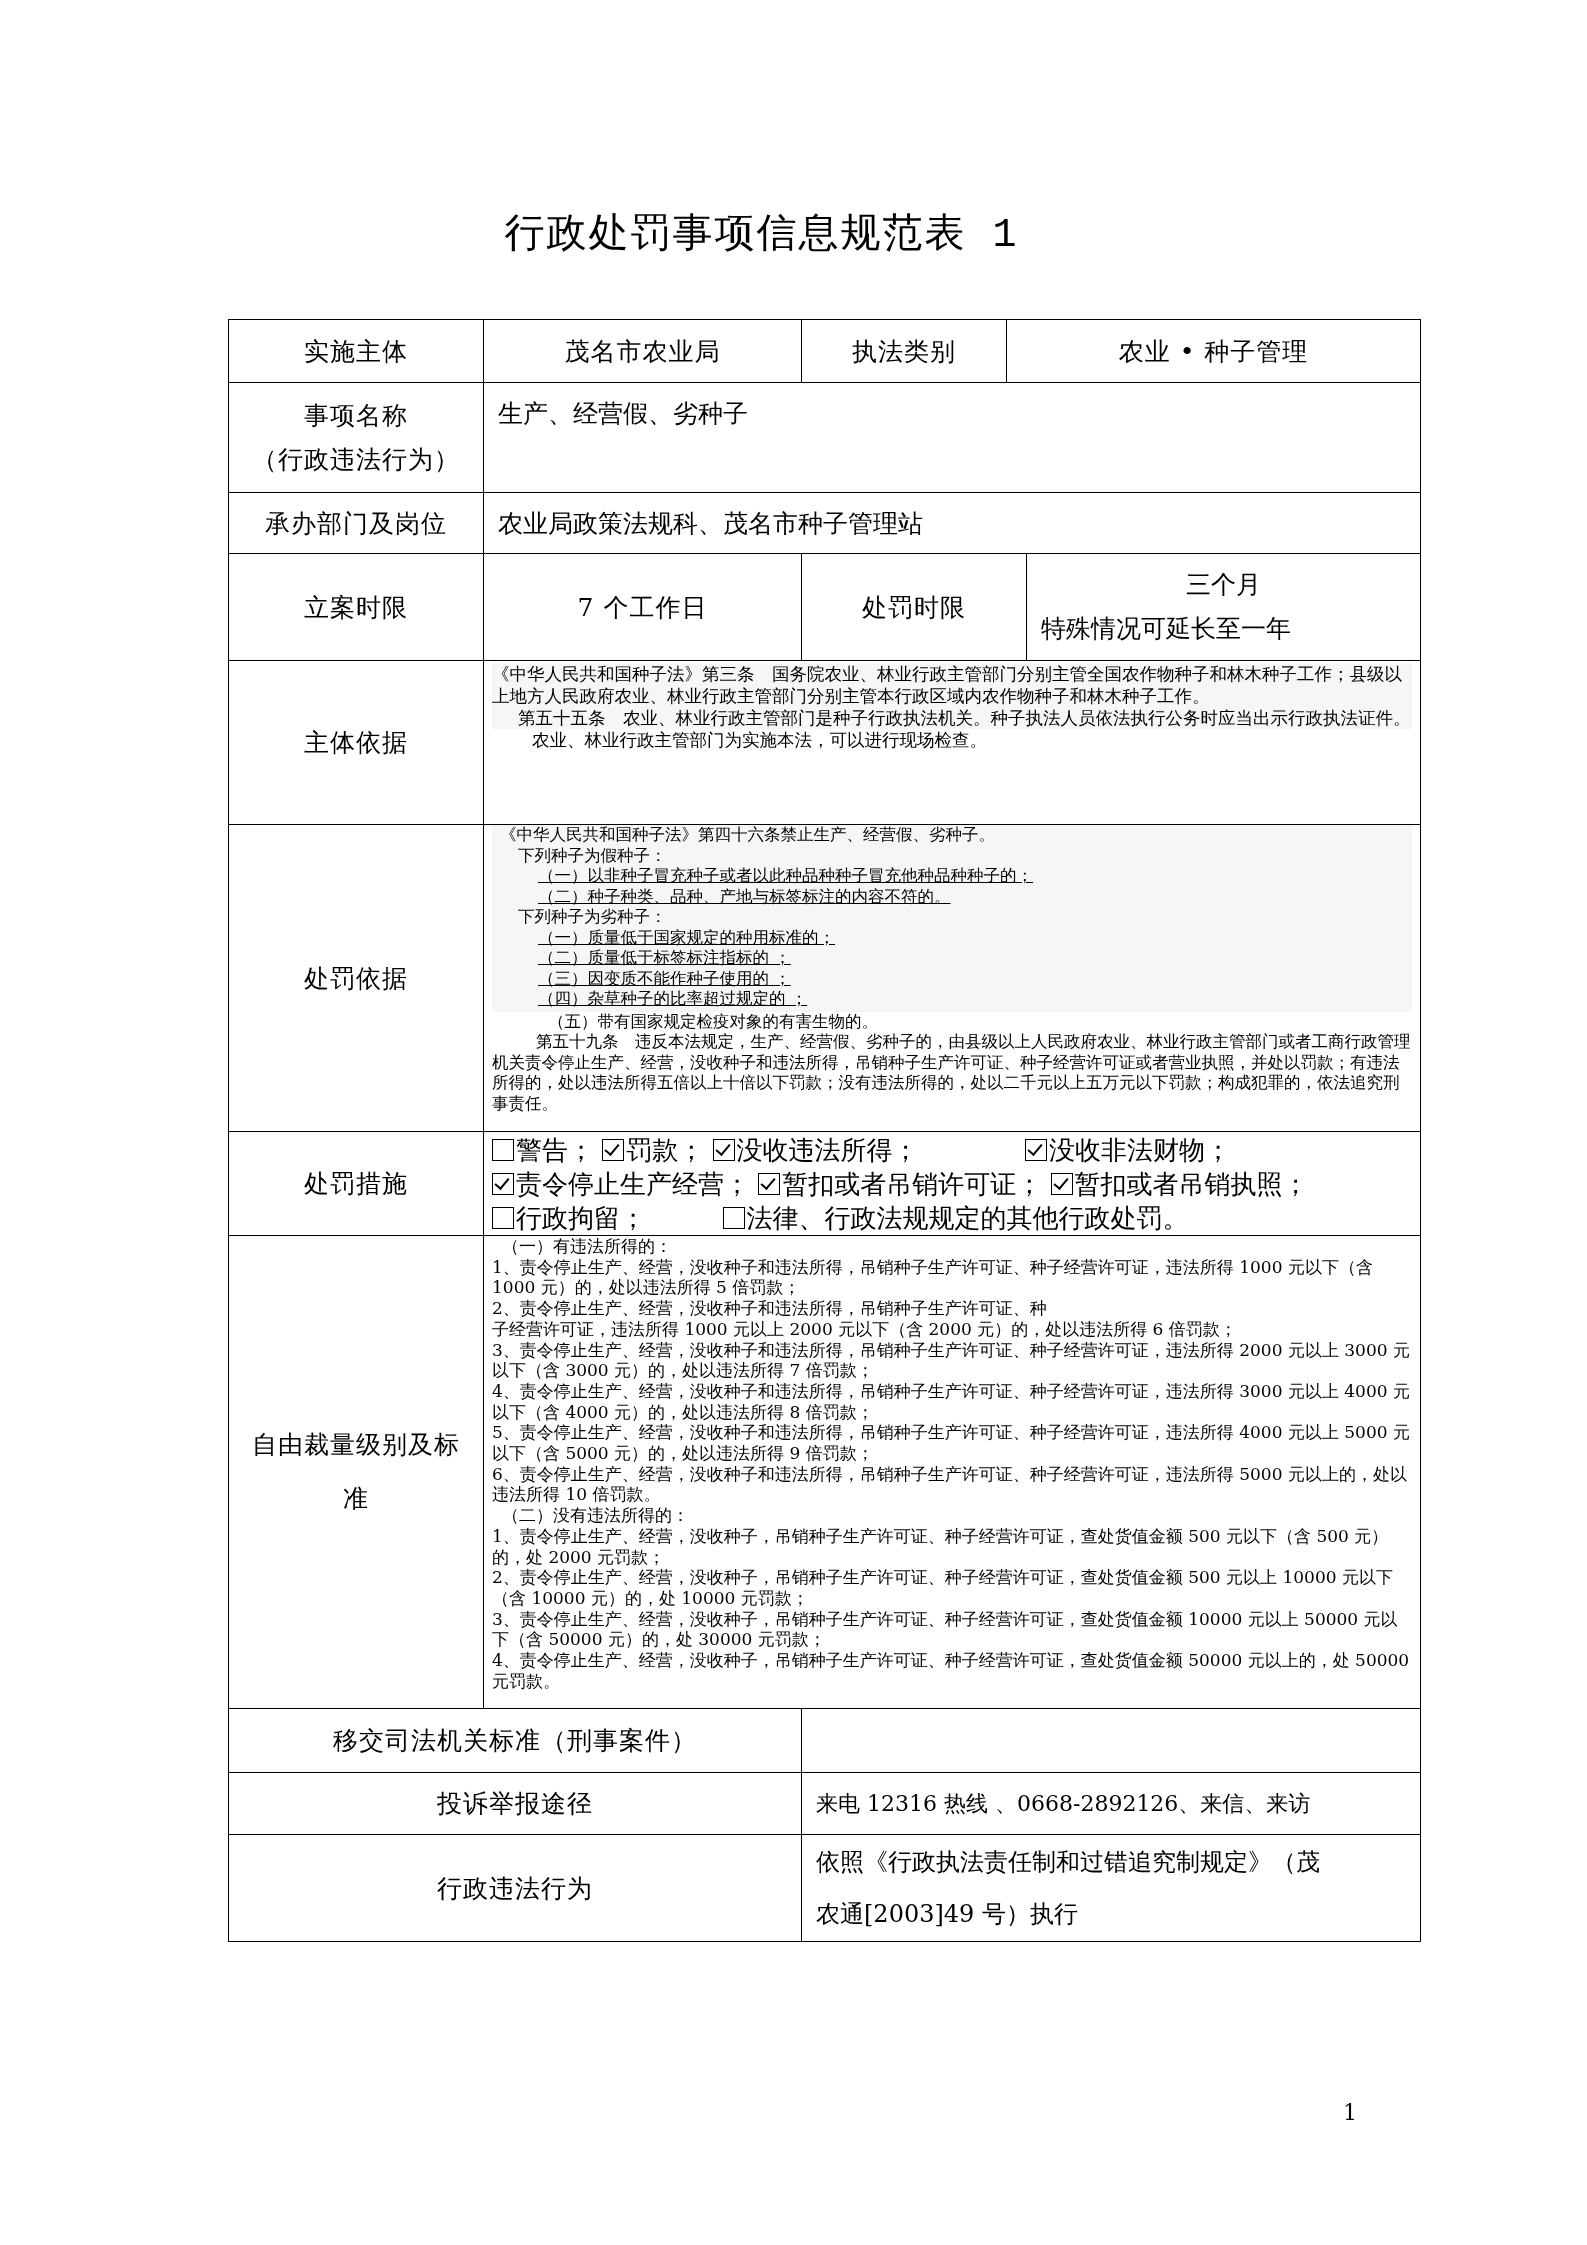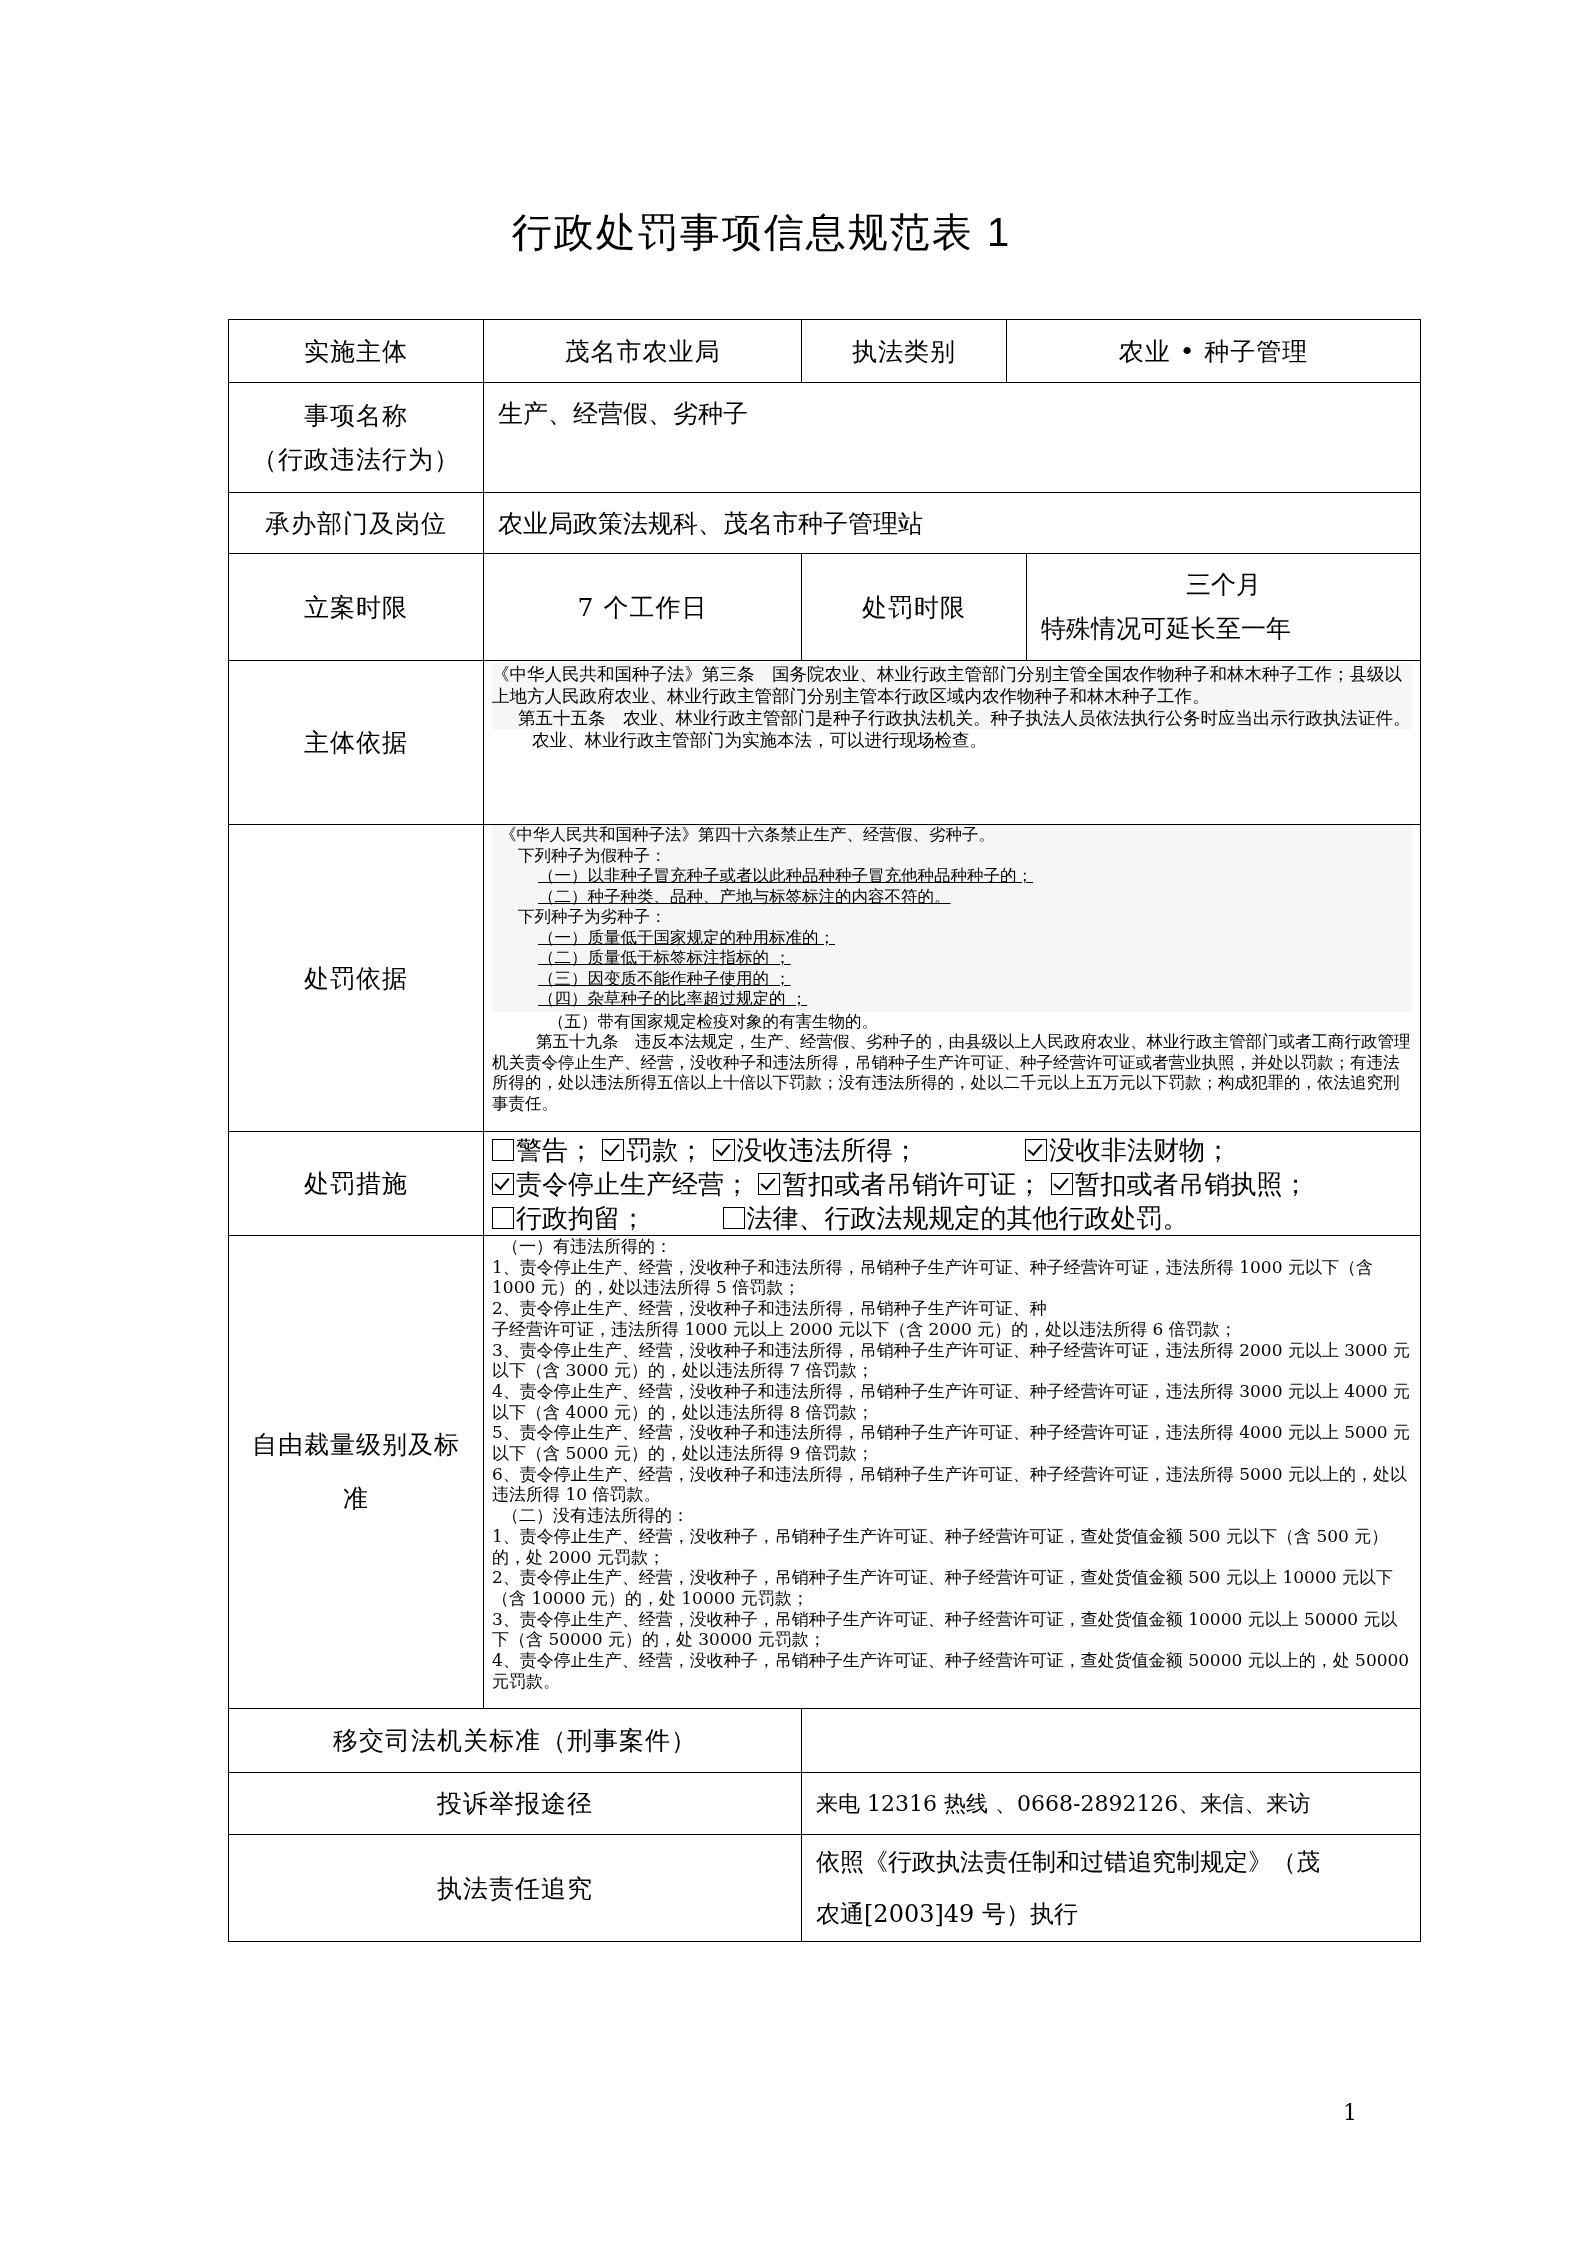--- a/index.html
+++ b/index.html
@@ -1,19 +1,19 @@
 <!DOCTYPE html>
 <html><head>
 <meta charset="utf-8">
 <style>
   html, body { margin:0; padding:0; background:#ffffff; }
   body { width:1587px; height:2245px; position:relative; overflow:hidden;
          font-family:"DejaVu Serif","Liberation Serif",serif; color:#000; }
   .title { position:absolute; left:0; width:1523px; top:205px; text-align:center;
-           font-size:40px; letter-spacing:2px; font-family:Liberation Sans, sans-serif; }
+           font-size:40px; letter-spacing:2px; font-family:Liberation Mono, monospace; }
   .tbl { position:absolute; left:228px; top:319px; width:1192px; border-collapse:collapse; table-layout:fixed; }
   .tbl td { border:1.5px solid #000; padding:0; vertical-align:middle; }
   .lbl { text-align:center; font-size:25px; letter-spacing:1px; }
   .val { font-size:25px; padding-left:14px !important; }
   .center { text-align:center; }
   .small { font-size:17px; line-height:21px; padding:2px 8px 2px 8px !important; }
   .shade { background:#f6f6f6; }
   .tiny { font-size:16.5px; line-height:20.5px; padding:0 8px !important; }
   .indent1 { padding-left:26px; }
   .indent2 { padding-left:46px;text-decoration:underline; }
@@ -153,21 +153,21 @@
     <td colspan="2" class="lbl">移交司法机关标准（刑事案件）</td>
     <td colspan="3" class="val"></td>
   </tr>
 
   <tr style="height:62px">
     <td colspan="2" class="lbl">投诉举报途径</td>
     <td colspan="3" class="val" style="font-size:22px;">来电 12316 热线 、0668-2892126、来信、来访</td>
   </tr>
 
   <tr style="height:107px">
-    <td colspan="2" class="lbl">执法责任追究</td>
+    <td colspan="2" class="lbl">行政违法行为</td>
     <td colspan="3" class="val" style="line-height:52px; font-size:24px;">
       <div>依照《行政执法责任制和过错追究制规定》（茂</div>
       <div>农通[2003]49 号）执行</div>
     </td>
   </tr>
 </tbody>
   </table>
 
 <div class="pnum">1</div>
 

